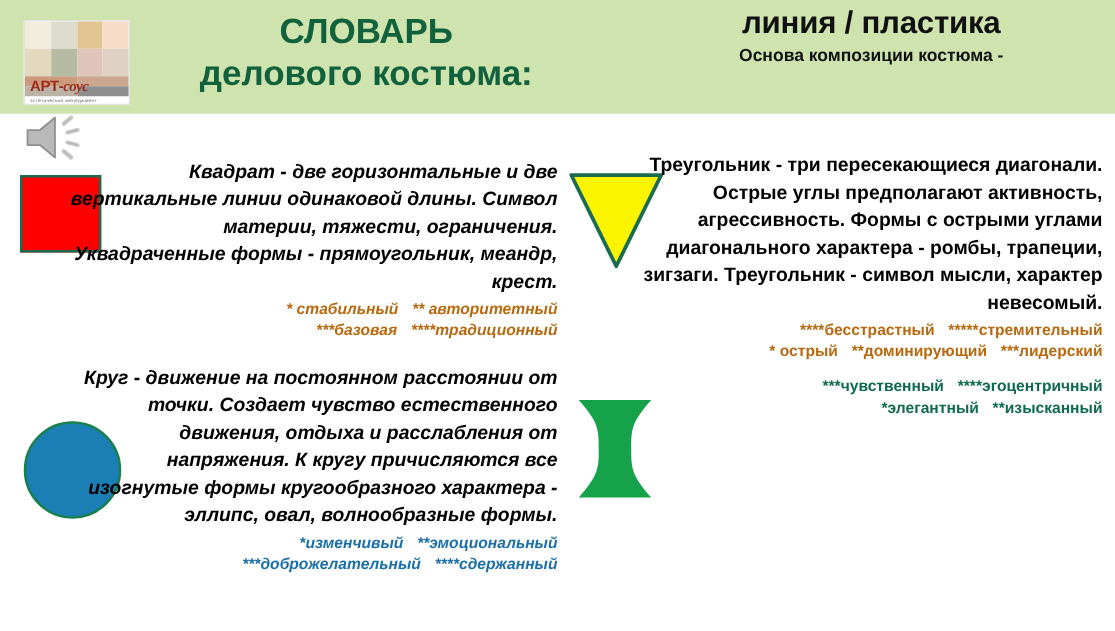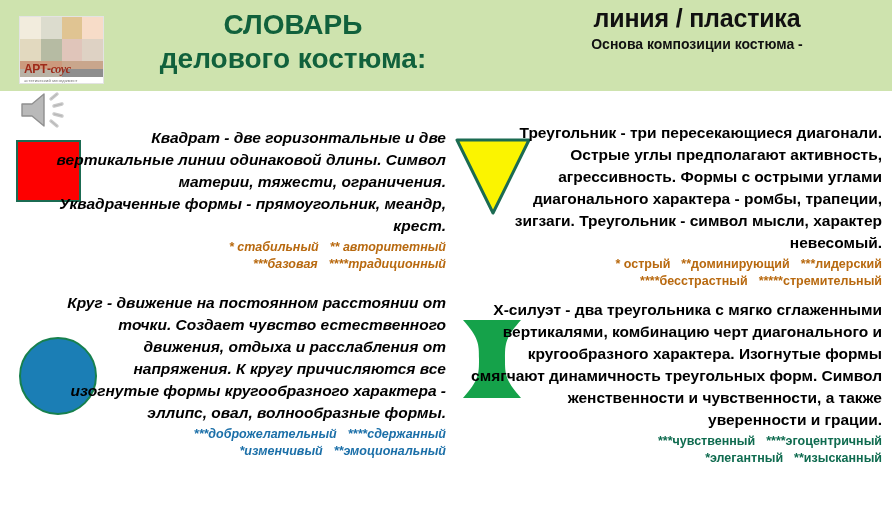--- a/index.html
+++ b/index.html
@@ -257,44 +257,43 @@
     <span class="keys orange">
       <span class="ln"><span>* стабильный</span><span class="sp"></span><span>** авторитетный</span></span>
       <span class="ln"><span>***базовая</span><span class="sp"></span><span>****традиционный</span></span>
     </span>
   </div>
 
   <div class="shape-circle"></div>
   <div class="block left blk-circle">
     <span>Круг - движение на постоянном расстоянии от точки. Создает чувство естественного движения, отдыха и расслабления от напряжения. К кругу причисляются все изогнутые формы кругообразного характера - эллипс, овал, волнообразные формы.</span>
     <span class="keys blue">
+      <span class="ln"><span>*изменчивый</span><span class="sp"></span><span>**эмоциональный</span></span>
       <span class="ln"><span>***доброжелательный</span><span class="sp"></span><span>****сдержанный</span></span>
-      <span class="ln"><span>*изменчивый</span><span class="sp"></span><span>**эмоциональный</span></span>
     </span>
   </div>
 
   <div class="shape-triangle">
     <svg width="78" height="80" viewBox="0 0 78 80">
       <polygon points="3,3 75,3 39,76" fill="#fbf400" stroke="#1b6b52" stroke-width="3" stroke-linejoin="round"></polygon>
     </svg>
   </div>
   <div class="block right blk-triangle">
     <span>Треугольник - три пересекающиеся диагонали. Острые углы предполагают активность, агрессивность. Формы с острыми углами диагонального характера - ромбы, трапеции, зигзаги. Треугольник - символ мысли, характер невесомый.</span>
     <span class="keys orange">
+      <span class="ln"><span>****бесстрастный</span><span class="sp"></span><span>*****стремительный</span></span>
       <span class="ln"><span>* острый</span><span class="sp"></span><span>**доминирующий</span><span class="sp"></span><span>***лидерский</span></span>
-      <span class="ln"><span>****бесстрастный</span><span class="sp"></span><span>*****стремительный</span></span>
     </span>
   </div>
 
   <div class="shape-x">
     <svg width="62" height="82" viewBox="0 0 62 82">
       <path d="M2,2 L60,2 C44,20 44,26 44,41 C44,56 44,62 60,80 L2,80 C18,62 18,56 18,41 C18,26 18,20 2,2 Z" fill="#15a24a"></path>
     </svg>
   </div>
   <div class="block right blk-x">
-    <span>Х-силуэт - два треугольника с мягко сглаженными вертикалями, комбинацию черт диагонального и кругообразного характера. Изогнутые формы смягчают динамичность треугольных форм. Символ женственности и чувственности, а также уверенности и грации.</span>
     <span class="keys green">
       <span class="ln"><span>***чувственный</span><span class="sp"></span><span>****эгоцентричный</span></span>
       <span class="ln"><span>*элегантный</span><span class="sp"></span><span>**изысканный</span></span>
     </span>
   </div>
 
 </div>
 
 </body></html>

